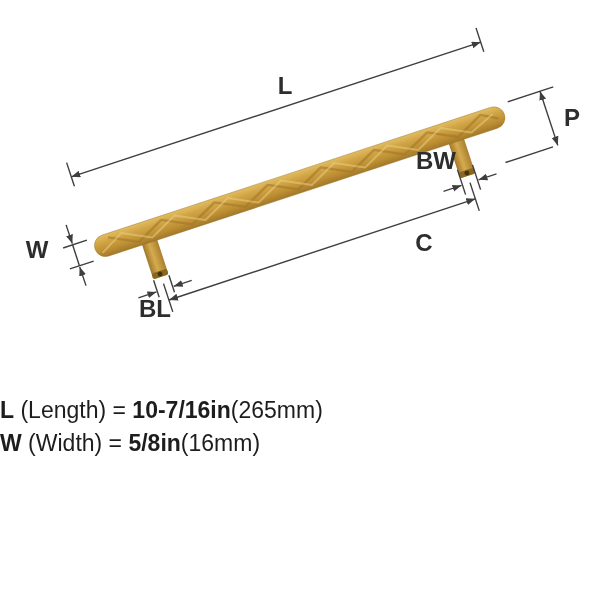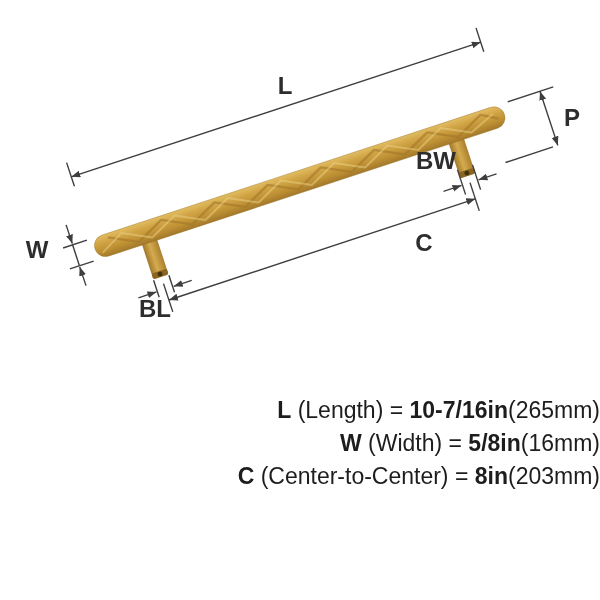--- a/index.html
+++ b/index.html
@@ -1,20 +1,20 @@
 <!DOCTYPE html>
 <html><head>
 <meta charset="utf-8">
 <style>
   html,body{margin:0;padding:0;width:600px;height:600px;background:#ffffff;overflow:hidden;}
   body{font-family:"Liberation Sans", sans-serif;}
   .diagram-wrap{width:600px;margin-top:6px;}
   .dim{stroke:#3e3e3e;stroke-width:1.4;fill:none;}
   .dim-label{font-family:"Liberation Sans",sans-serif;font-weight:700;font-size:24px;fill:#2d2d2d;}
-  .specs{margin-top:44px;text-align:right;font-size:23px;line-height:33px;color:#1d1d1d;}
+  .specs{margin-top:44px;text-align:left;font-size:23px;line-height:33px;color:#1d1d1d;}
   .sp-b{font-weight:700;}
   .sp-r{font-weight:400;}
 </style>
 </head>
 <body>
 
 <div class="diagram-wrap">
 <svg width="600" height="340" viewBox="0 0 600 340">
   <defs>
     <marker id="ah" markerWidth="10" markerHeight="8" refX="9" refY="3.5" orient="auto-start-reverse" markerUnits="userSpaceOnUse">
@@ -97,18 +97,13 @@
   <div class="spec-row">
     <span class="sp-b">L</span>
     <span class="sp-r">(Length) =</span>
     <span class="sp-b">10-7/16in</span><span class="sp-r">(265mm)</span>
   </div>
   <div class="spec-row">
     <span class="sp-b">W</span>
     <span class="sp-r">(Width) =</span>
     <span class="sp-b">5/8in</span><span class="sp-r">(16mm)</span>
   </div>
-  <div class="spec-row">
-    <span class="sp-b">C</span>
-    <span class="sp-r">(Center-to-Center) =</span>
-    <span class="sp-b">8in</span><span class="sp-r">(203mm)</span>
-  </div>
 </div>
 
 </body></html>

